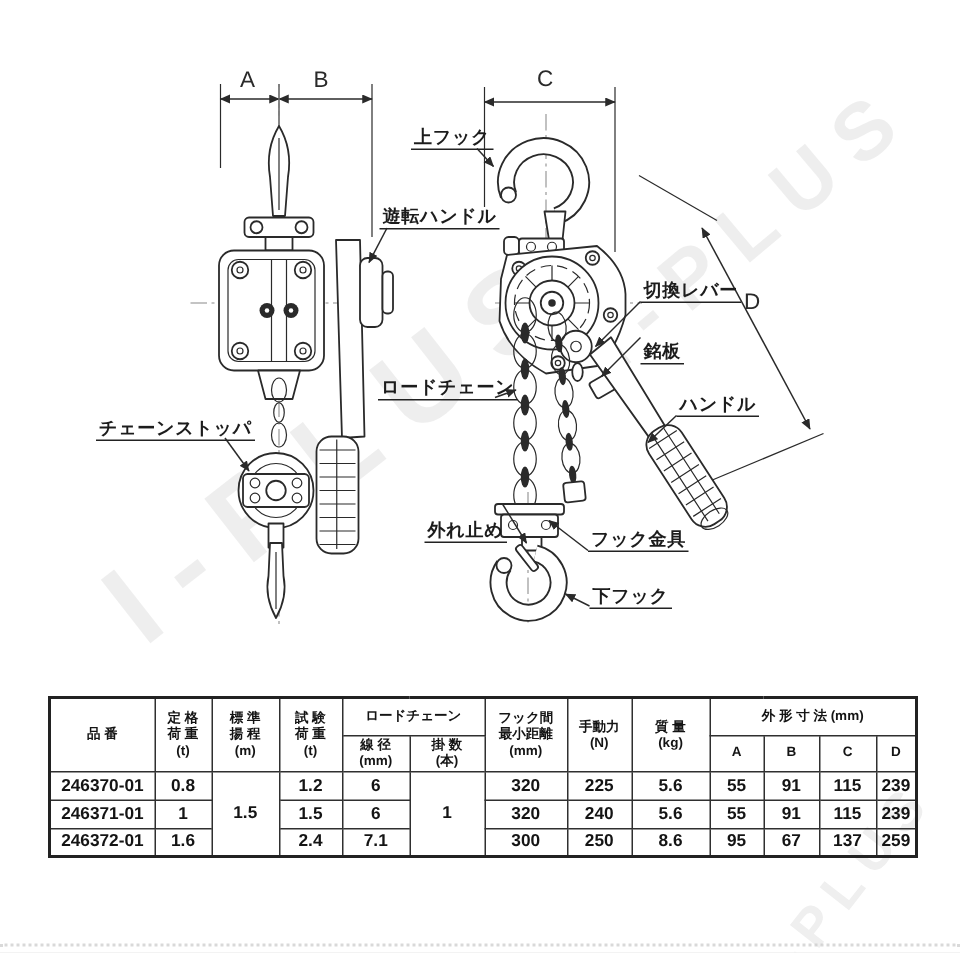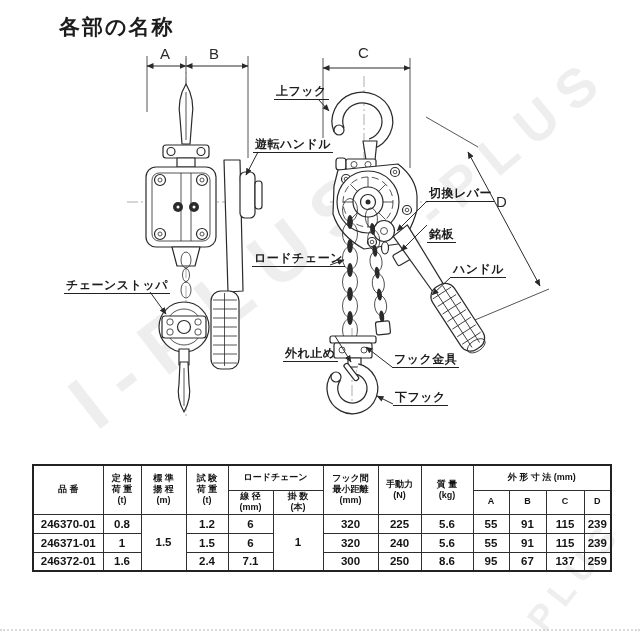--- a/index.html
+++ b/index.html
@@ -35,21 +35,20 @@
 </style>
 </head>
 <body>
 
 <div id="page">
 
   <div class="abs wm" style="left:40px;top:250px;font-size:78px;letter-spacing:20px;transform:rotate(-38deg);">I-PLUS</div>
   <div class="abs wm" style="left:370px;top:120px;font-size:54px;letter-spacing:14px;transform:rotate(-40deg);">I-PLUS</div>
   <div class="abs wm" style="left:480px;top:570px;font-size:36px;letter-spacing:8px;transform:rotate(-52deg);">I-PLUS</div>
 
-  <div class="abs" id="title">各部の名称</div>
   <div class="abs" id="scanEdge"></div>
 
   <svg class="draw" width="640" height="635" viewBox="0 0 640 635">
     <defs>
       <marker id="arw" markerWidth="8" markerHeight="8" refX="6.5" refY="3" orient="auto" markerUnits="userSpaceOnUse">
         <path d="M0,0 L7,3 L0,6 Z" fill="#2a2a2a"></path>
       </marker>
       <marker id="arwS" markerWidth="8" markerHeight="8" refX="6.5" refY="3" orient="auto-start-reverse" markerUnits="userSpaceOnUse">
         <path d="M0,0 L7,3 L0,6 Z" fill="#2a2a2a"></path>
       </marker>

